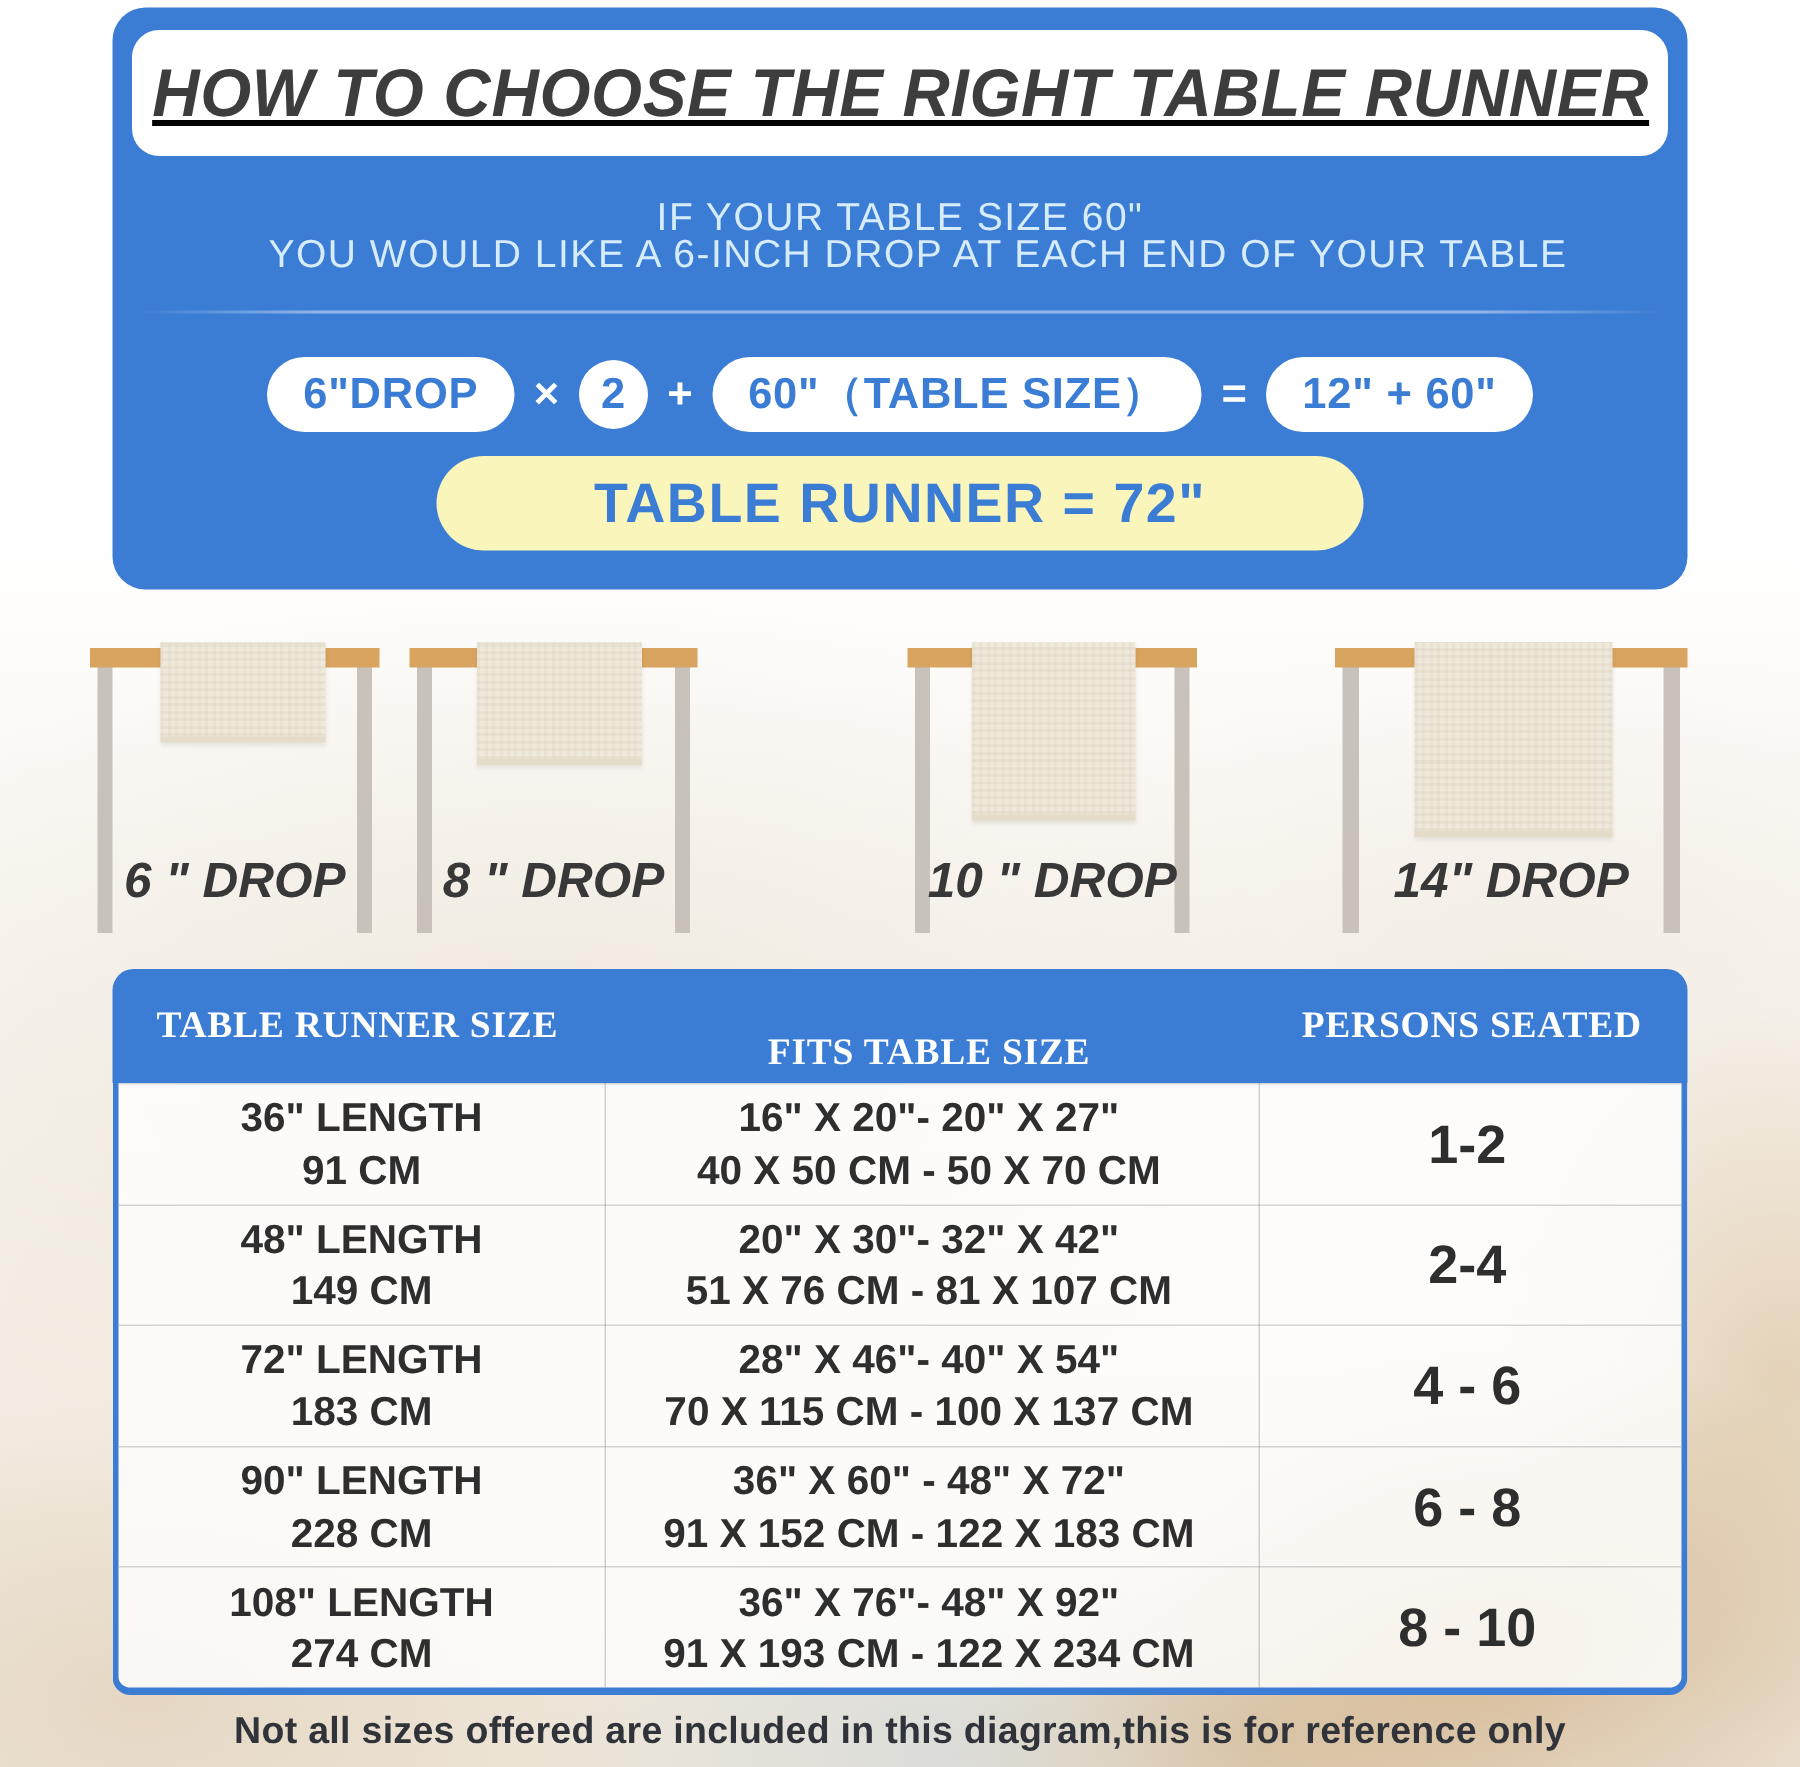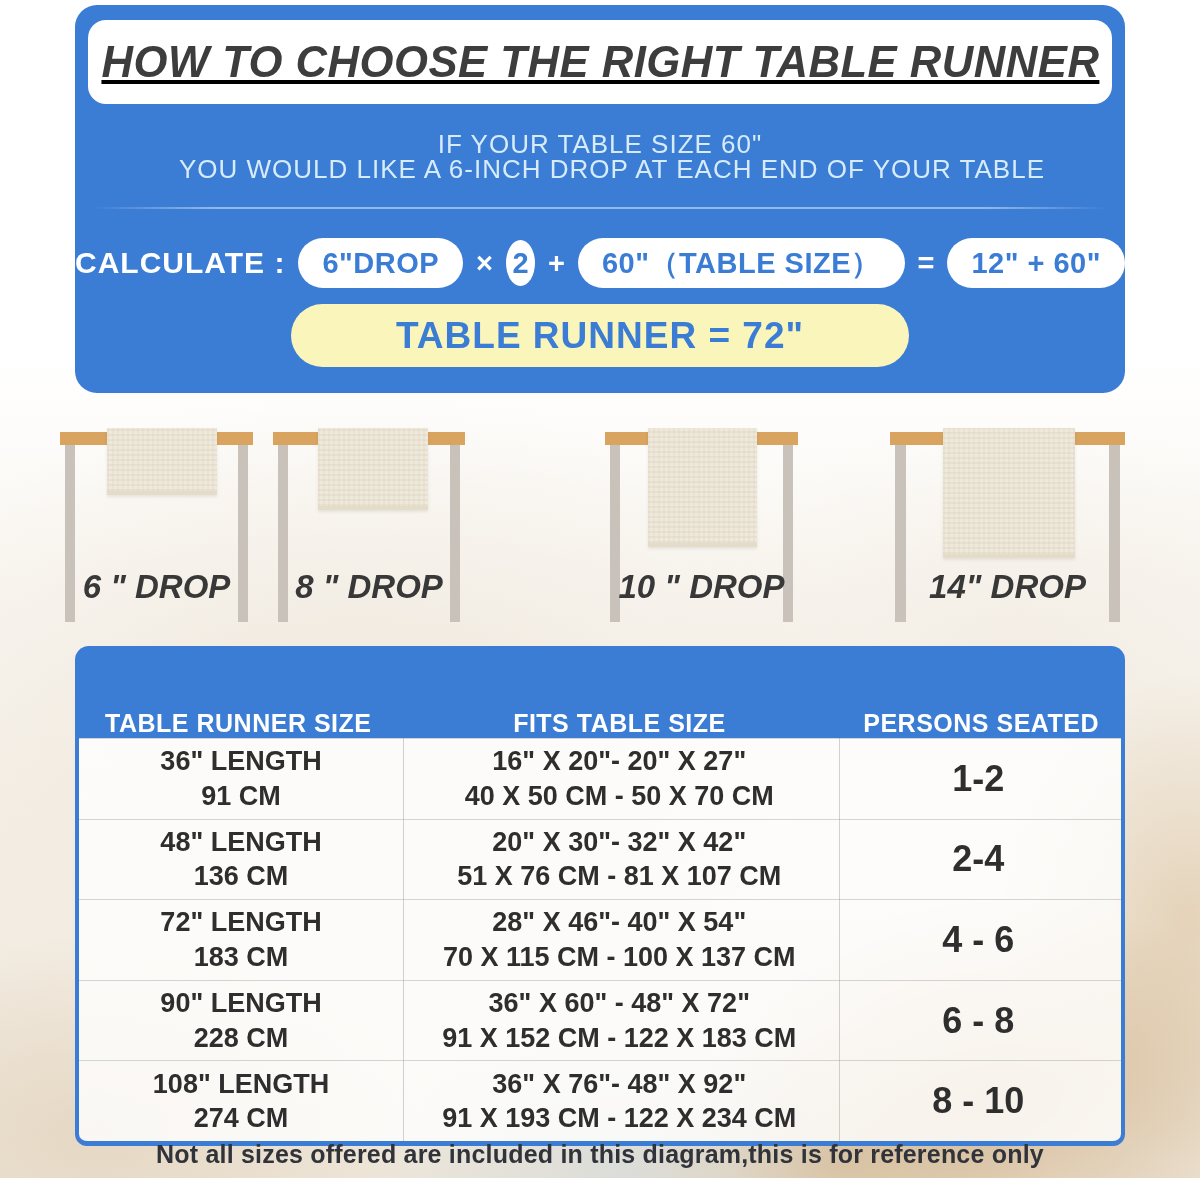--- a/index.html
+++ b/index.html
@@ -95,22 +95,22 @@
   .fig3 .runner { left:43px; width:109px; height:119px; }
   .fig4 .runner { left:53px; width:132px; height:130px; }
   .drop-label {
     position:absolute; left:0; top:140px; width:100%; text-align:center;
     font-size:33px; font-weight:900; font-style:italic; color:#383838; white-space:nowrap;
   }
 
   
   .size-table { position:absolute; left:75px; top:646px; width:1050px; }
   .sthead {
-    height:92px; background:#3b7cd5; border-radius:14px 14px 0 0;
-    display:flex; align-items:flex-end;
+    height:76px; background:#3b7cd5; border-radius:14px 14px 0 0;
+    display:flex; align-items:center;font-family:Liberation Serif, serif;
   }
   .hc { color:#ffffff; font-weight:bold; font-size:25px; letter-spacing:0.5px; text-align:center; }
   .c1 { width:31.1%; }
   .c2 { width:41.5%;margin-top:36px; }
   .c3 { width:27.4%; }
   .stbody {
     position:relative; height:408px;
     background:rgba(255,255,255,0.80);
     border-left:4px solid #3b7cd5; border-right:4px solid #3b7cd5; border-bottom:5px solid #3b7cd5;
     border-radius:0 0 12px 12px;
@@ -141,21 +141,20 @@
 
   <div class="banner">
     <div class="title-box">
       <span>HOW TO CHOOSE THE RIGHT TABLE RUNNER</span>
     </div>
     <div class="sub1">IF YOUR TABLE SIZE 60"</div>
     <div class="sub2">YOU WOULD LIKE A 6-INCH DROP AT EACH END OF YOUR TABLE</div>
     <div class="banner-divider"></div>
 
     <div class="formula">
-      <span class="calc-label">CALCULATE :</span>
       <span class="pill">6"DROP</span>
       <span class="op">×</span>
       <span class="mult-circle">2</span>
       <span class="op">+</span>
       <span class="pill">60"（TABLE SIZE）</span>
       <span class="op">=</span>
       <span class="pill">12" + 60"</span>
     </div>
 
     <div class="result-pill">TABLE RUNNER = 72"</div>
@@ -210,21 +209,21 @@
           <div>40 X 50 CM - 50 X 70 CM</div>
         </div>
         <div class="cell cc3">
           <div>1-2</div>
         </div>
       </div>
 
       <div class="strow">
         <div class="cell cc1">
           <div>48" LENGTH</div>
-          <div>136 CM</div>
+          <div>149 CM</div>
         </div>
         <div class="cell cc2">
           <div>20" X 30"- 32" X 42"</div>
           <div>51 X 76 CM - 81 X 107 CM</div>
         </div>
         <div class="cell cc3">
           <div>2-4</div>
         </div>
       </div>
 

